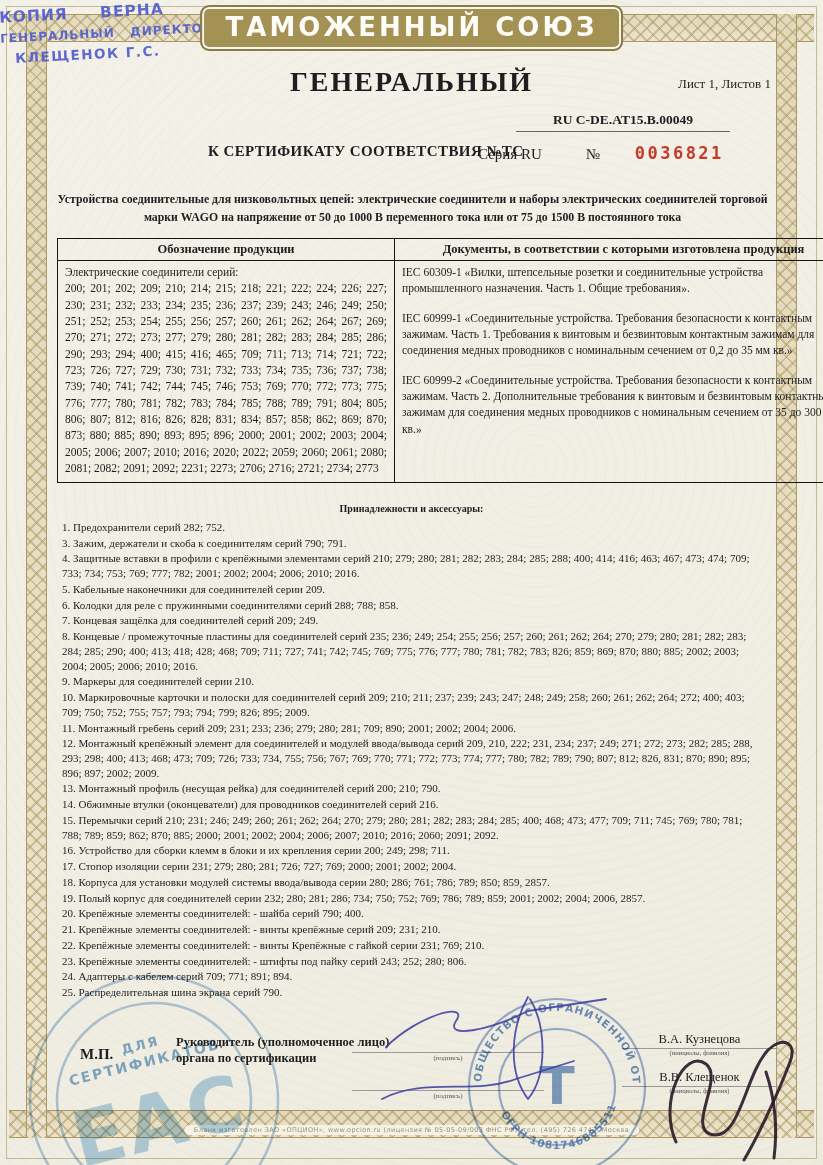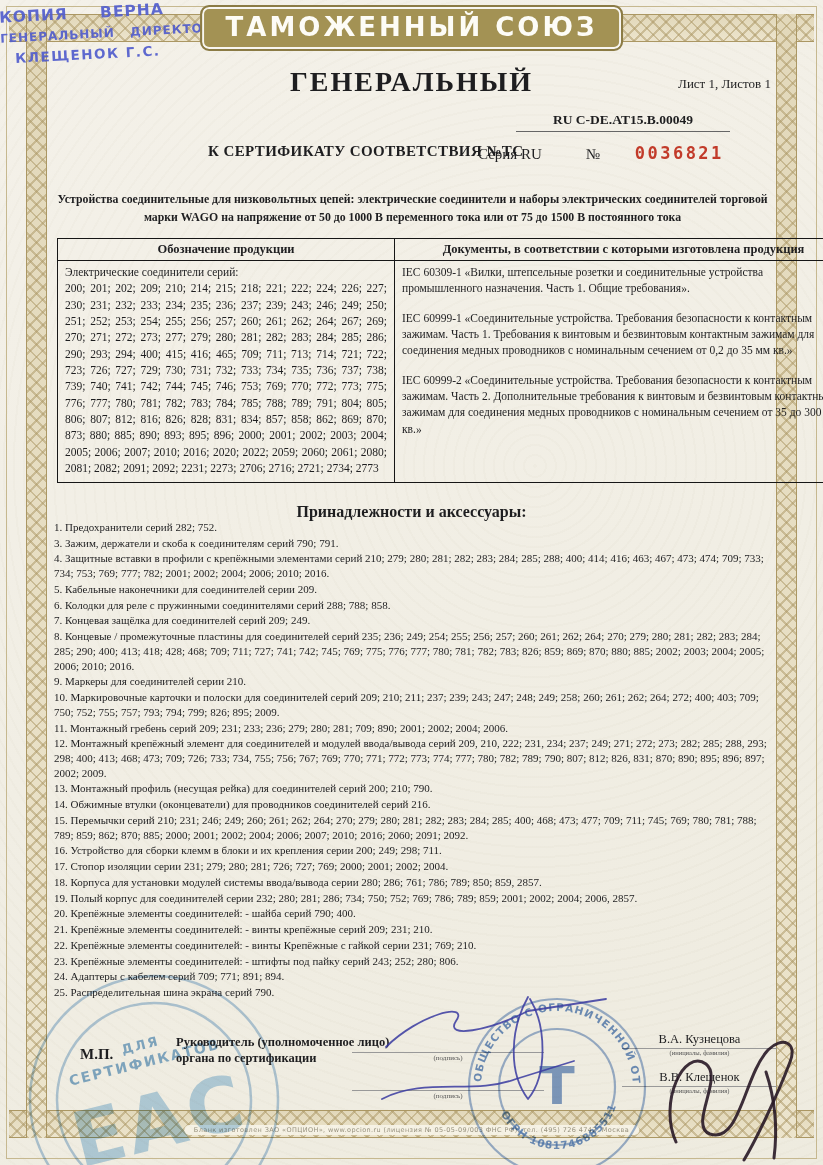--- a/index.html
+++ b/index.html
@@ -49,23 +49,23 @@
 
   table.spec{position:absolute;top:238px;left:57px;width:796px;border-collapse:collapse;}
   table.spec th, table.spec td{border:1.5px solid #161616;vertical-align:top;}
   table.spec th{font-size:12.5px;font-weight:bold;padding:3px 4px;text-align:center;}
   table.spec td{font-size:11.5px;line-height:1.42;padding:3px 7px 6px;}
   td.prod{width:322px;text-align:justify;}
   .doc-par{margin:0 0 13px;}
   .doc-par:last-child{margin-bottom:0;}
 
   .acc-heading{position:absolute;top:503px;left:0;right:0;text-align:center;
-    font-size:16px;font-weight:bold;}
+    font-size:10px;font-weight:bold;}
   .acc-list{position:absolute;top:520px;left:54px;width:718px;font-size:11px;line-height:1.34;}
-  .acc-item{margin:0 0 1px;text-align:left;}
+  .acc-item{margin:0 8px 1px;text-align:left;}
 
   
   .mp{position:absolute;left:80px;top:1046px;font-size:15px;font-weight:bold;z-index:6;}
   .role-head{position:absolute;left:176px;top:1034px;width:218px;font-size:12.5px;font-weight:bold;line-height:1.3;z-index:6;}
   .role-expert{position:absolute;left:176px;top:1076px;width:230px;font-size:12.5px;font-weight:bold;line-height:1.3;z-index:6;}
   .sig-line{position:absolute;height:0;border-bottom:1px solid #999;}
   .sig-line-1{left:352px;top:1052px;width:192px;}
   .sig-line-2{left:352px;top:1090px;width:192px;}
   .sig-caption{position:absolute;font-size:7px;color:#555;text-align:center;width:192px;left:352px;}
   .sig-caption-1{top:1054px;}

